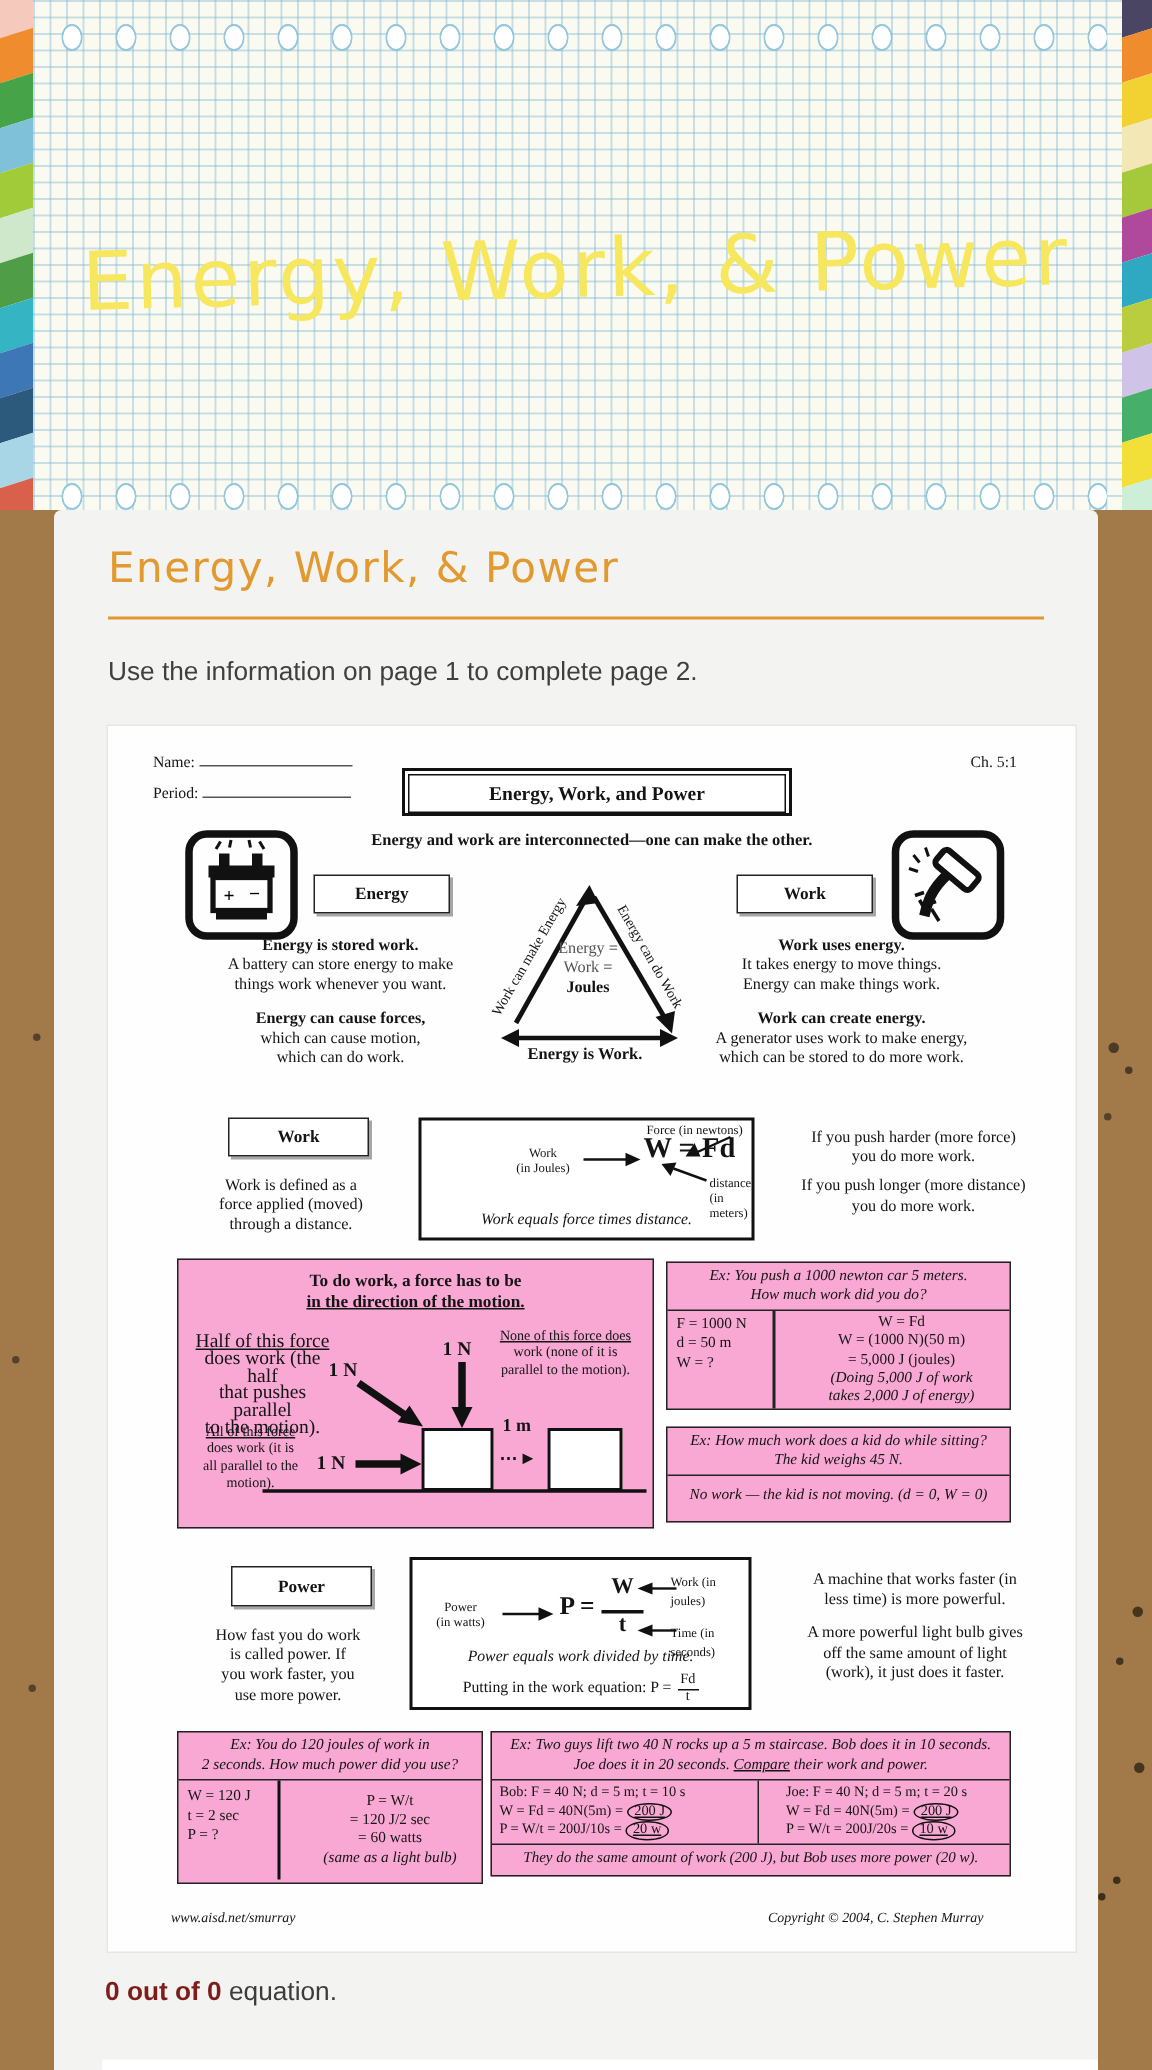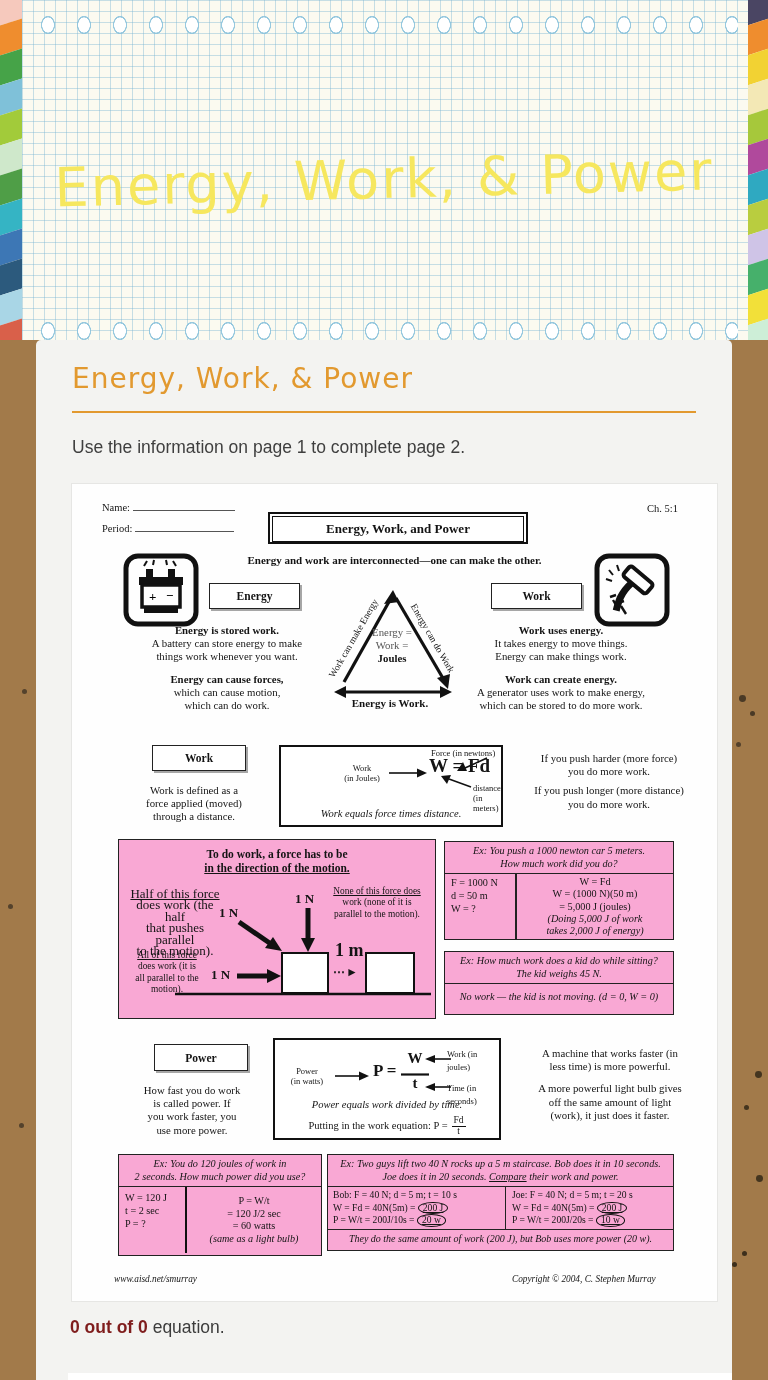--- a/index.html
+++ b/index.html
@@ -47,21 +47,21 @@
   .i{font-style:italic;}
   .u{text-decoration:underline;}
   .lbl-box{position:absolute;border:1.6px solid #222;box-shadow:2px 2px 0 rgba(60,60,60,.45);
     display:flex;align-items:center;justify-content:center;font-weight:bold;font-size:11.5px;background:#fff;}
   .dbl-box{position:absolute;border:2.2px solid #111;padding:2px;background:#fff;}
   .dbl-box>div{border:1px solid #111;height:100%;display:flex;align-items:center;justify-content:center;
     font-weight:bold;font-size:13px;}
   .frame{position:absolute;border:1.6px solid #222;background:#f9a8d4;box-sizing:border-box;}
   .frame2{position:absolute;border:2px solid #111;background:#fff;box-sizing:border-box;}
   .exhead{border-bottom:1.6px solid #222;font-style:italic;text-align:center;font-size:10.2px;line-height:12.6px;padding:3px 2px;}
-  .exrow{display:flex;}
+  .exrow{display:flex;gap:12px;}
   .circ{display:inline-block;border:1.1px solid #111;border-radius:50%;padding:0 4px;line-height:10.5px;text-decoration:underline;}
   .uline{display:inline-block;border-bottom:1px solid #555;height:10px;vertical-align:baseline;}
   svg{position:absolute;overflow:visible;}
   .sq{position:absolute;border:2.6px solid #111;background:#fff;box-sizing:border-box;}
 </style>
 </head>
 <body>
 
 <div class="stage">
   <div class="speckles"></div>
@@ -275,21 +275,21 @@
           <div>does work (it is</div>
           <div>all parallel to the</div>
           <div>motion).</div>
           </div>
         <div class="t b" style="left:92px;top:128px;font-size:13px;">1 N</div>
         <svg style="left:118px;top:128px;" width="46" height="16">
           <line x1="0" y1="8" x2="32" y2="8" stroke="#111" stroke-width="5"></line>
             <polygon points="44,8 30,1 30,15" fill="#111"></polygon>
           </svg>
         <div class="sq" style="left:162px;top:112px;width:48px;height:42px;"></div>
-        <div class="t b" style="left:216px;top:104px;font-size:18px;text-align:right;">1 m</div>
+        <div class="t b" style="left:216px;top:104px;font-size:12px;text-align:right;">1 m</div>
         <div class="t b" style="left:214px;top:126px;font-size:12px;letter-spacing:1px;">⋯►</div>
         <div class="sq" style="left:246px;top:112px;width:50px;height:42px;"></div>
         <svg style="left:56px;top:152px;" width="256" height="4">
           <line x1="0" y1="2" x2="256" y2="2" stroke="#111" stroke-width="2.4"></line>
           </svg>
       </div>
 
       <div class="frame" style="left:372px;top:357px;width:230px;height:99px;">
         <div class="exhead">
           <div>Ex: You push a 1000 newton car 5 meters.</div>

